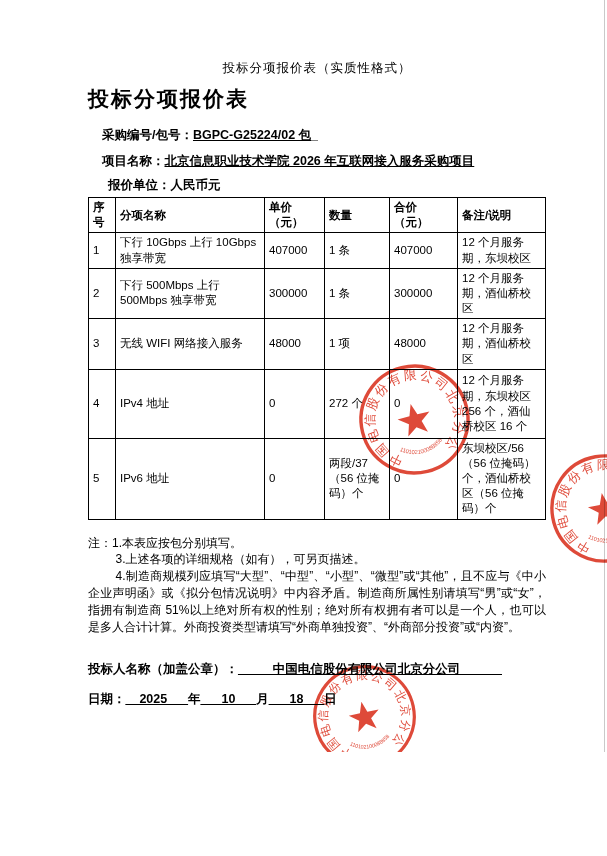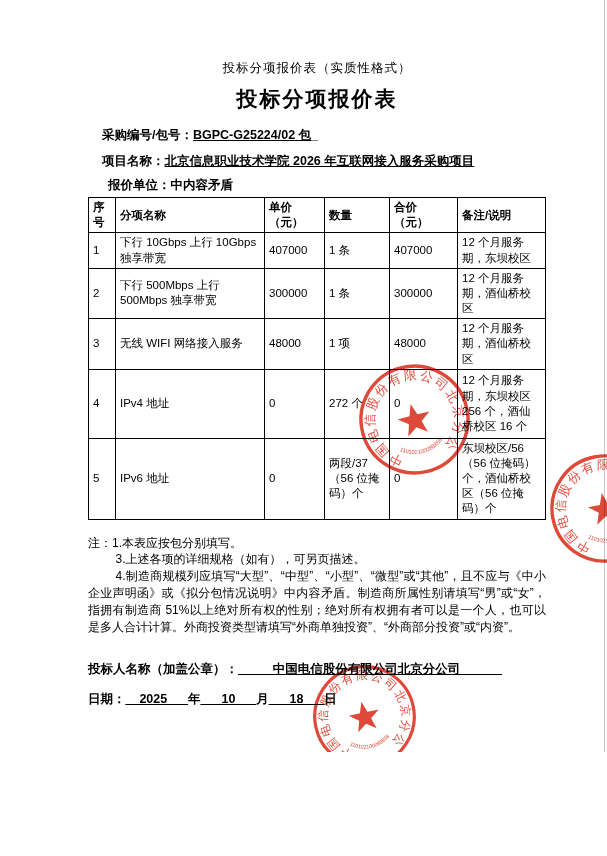--- a/index.html
+++ b/index.html
@@ -3,21 +3,21 @@
 <meta charset="utf-8">
 <style>
   html,body{margin:0;padding:0;background:#fff;}
   .page{
     position:relative;width:607px;height:752px;background:#fff;overflow:hidden;
     font-family:"Liberation Sans","DejaVu Sans",sans-serif;color:#000;
   }
   .page-edge{position:absolute;top:0;right:2px;width:1px;height:100%;background:#c9c9c9;}
   .content{position:absolute;left:88px;top:60px;width:458px;}
   .doc-header{text-align:center;font-size:12.5px;margin:0 0 8px 0;font-weight:400;letter-spacing:1px;}
-  .title{text-align:center;font-size:21px;font-weight:700;margin:0 0 14px 0;letter-spacing:2px;}
+  .title{font-size:21px;font-weight:700;margin:0 0 14px 0;letter-spacing:2px;}
   .format-note{font-size:13px;font-weight:700;font-style:italic;margin:6px 0 0 0;}
   .field-line{font-size:12.5px;margin:9px 0 0 14px;font-weight:700;}
   .field-line .val{font-weight:700;text-decoration:underline;}
   .unit-line{font-size:12.5px;margin:7px 0 3px 20px;font-weight:700;}
   table.bid{border-collapse:collapse;width:457px;table-layout:fixed;}
   table.bid td,table.bid th{
     border:1px solid #000;font-size:11.5px;line-height:1.32;padding:2px 4px;
     vertical-align:middle;text-align:left;word-break:break-word;font-weight:400;
   }
   table.bid th{font-weight:700;white-space:pre-line;}
@@ -38,21 +38,21 @@
 
 <div class="page">
   <div class="page-edge"></div>
 
   <div class="content">
     <p class="doc-header">投标分项报价表（实质性格式）</p>
     <p class="title">投标分项报价表</p>
 
     <p class="field-line"><span>采购编号/包号：</span><span class="val">BGPC-G25224/02 包</span><span>_</span></p>
     <p class="field-line"><span>项目名称：</span><span class="val">北京信息职业技术学院 2026 年互联网接入服务采购项目</span></p>
-    <p class="unit-line">报价单位：中内容矛盾</p>
+    <p class="unit-line">报价单位：人民币元</p>
 
     <table class="bid">
       <colgroup>
         <col style="width:27px">
           <col style="width:149px">
           <col style="width:60px">
         <col style="width:65px">
           <col style="width:68px">
           <col style="width:88px">
       </colgroup>

